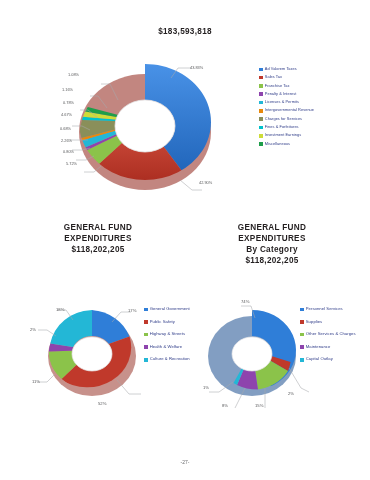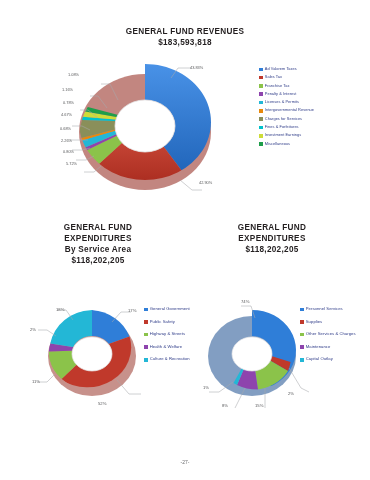--- a/index.html
+++ b/index.html
@@ -59,21 +59,20 @@
     position:absolute;left:0;top:459px;width:370px;text-align:center;
     font-size:5px;color:#6d6e71;
   }
 </style>
 </head>
 <body>
 
 <div class="page">
 
   <div id="rev-title" class="title-block">
-    <div class="t-main">GENERAL FUND REVENUES</div>
     <div class="t-amt">$183,593,818</div>
   </div>
 
   <div id="rev-chart" class="chart">
     <div class="donut-wrap">
       <svg class="donut-svg" viewBox="0 0 170 145">
         <defs>
           <clipPath id="clipRevRing">
             <path d="M85,8 a66,58 0 1,1 -0.01,0 Z M85,44 a30,26 0 1,0 0.01,0 Z" fill-rule="evenodd"></path>
           </clipPath>
@@ -182,21 +181,20 @@
     </div>
     <div class="leg-row">
       <span class="leg-swatch" style="background:#1e9e4a"></span>
       <span class="leg-label">Miscellaneous</span>
     </div>
   </div>
 
   <div id="exp-sa-title" class="title-block">
     <div class="t-main">GENERAL FUND</div>
     <div class="t-main">EXPENDITURES</div>
-    <div class="t-sub">By Service Area</div>
     <div class="t-amt">$118,202,205</div>
   </div>
 
   <div id="exp-sa-chart" class="chart">
     <div class="donut-wrap">
       <svg class="donut-svg" viewBox="0 0 118 115">
         <defs>
           <clipPath id="clipSaRing">
             <path d="M59,14 a44,40 0 1,1 -0.01,0 Z M59,40 a20,17 0 1,0 0.01,0 Z" fill-rule="evenodd"></path>
           </clipPath>
@@ -252,20 +250,21 @@
     </div>
     <div class="leg-row">
       <span class="leg-swatch" style="background:#23b7d6"></span>
       <span class="leg-label">Culture &amp; Recreation</span>
     </div>
   </div>
 
   <div id="exp-cat-title" class="title-block">
     <div class="t-main">GENERAL FUND</div>
     <div class="t-main">EXPENDITURES</div>
+    <div class="t-sub">By Category</div>
     <div class="t-amt">$118,202,205</div>
   </div>
 
   <div id="exp-cat-chart" class="chart">
     <div class="donut-wrap">
       <svg class="donut-svg" viewBox="0 0 118 115">
         <defs>
           <clipPath id="clipCatRing">
             <path d="M59,14 a44,40 0 1,1 -0.01,0 Z M59,40 a20,17 0 1,0 0.01,0 Z" fill-rule="evenodd"></path>
           </clipPath>

